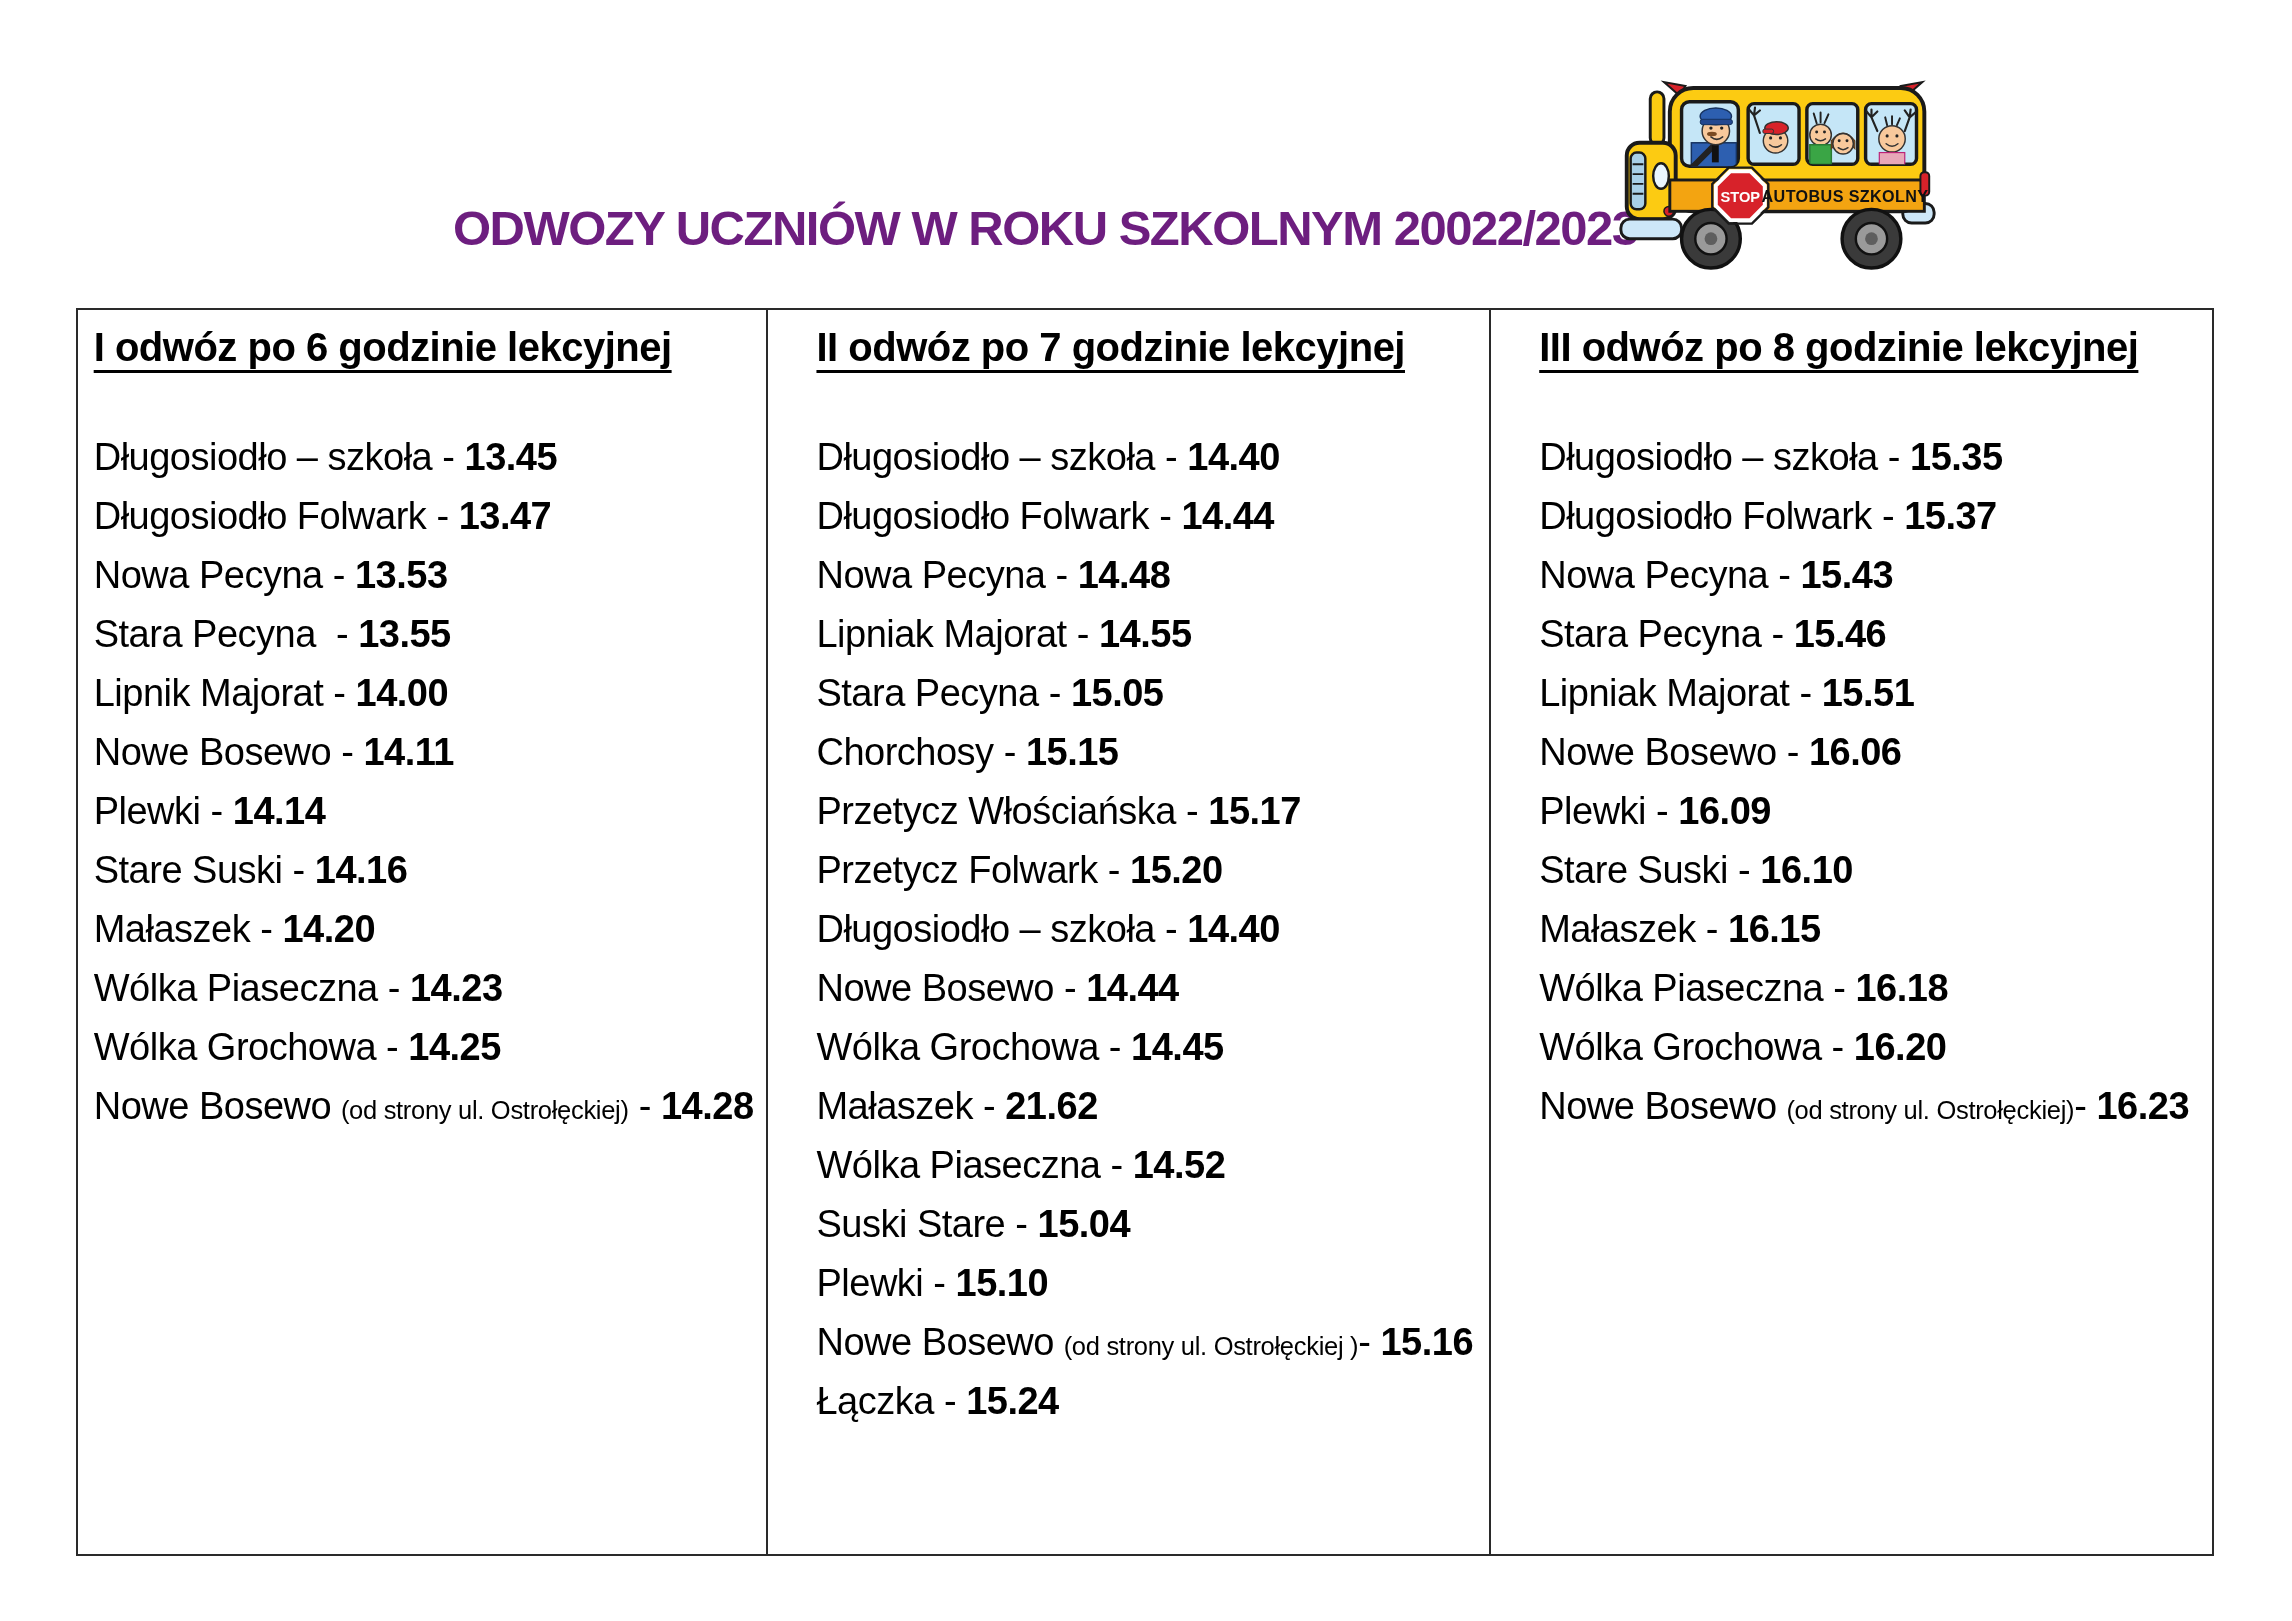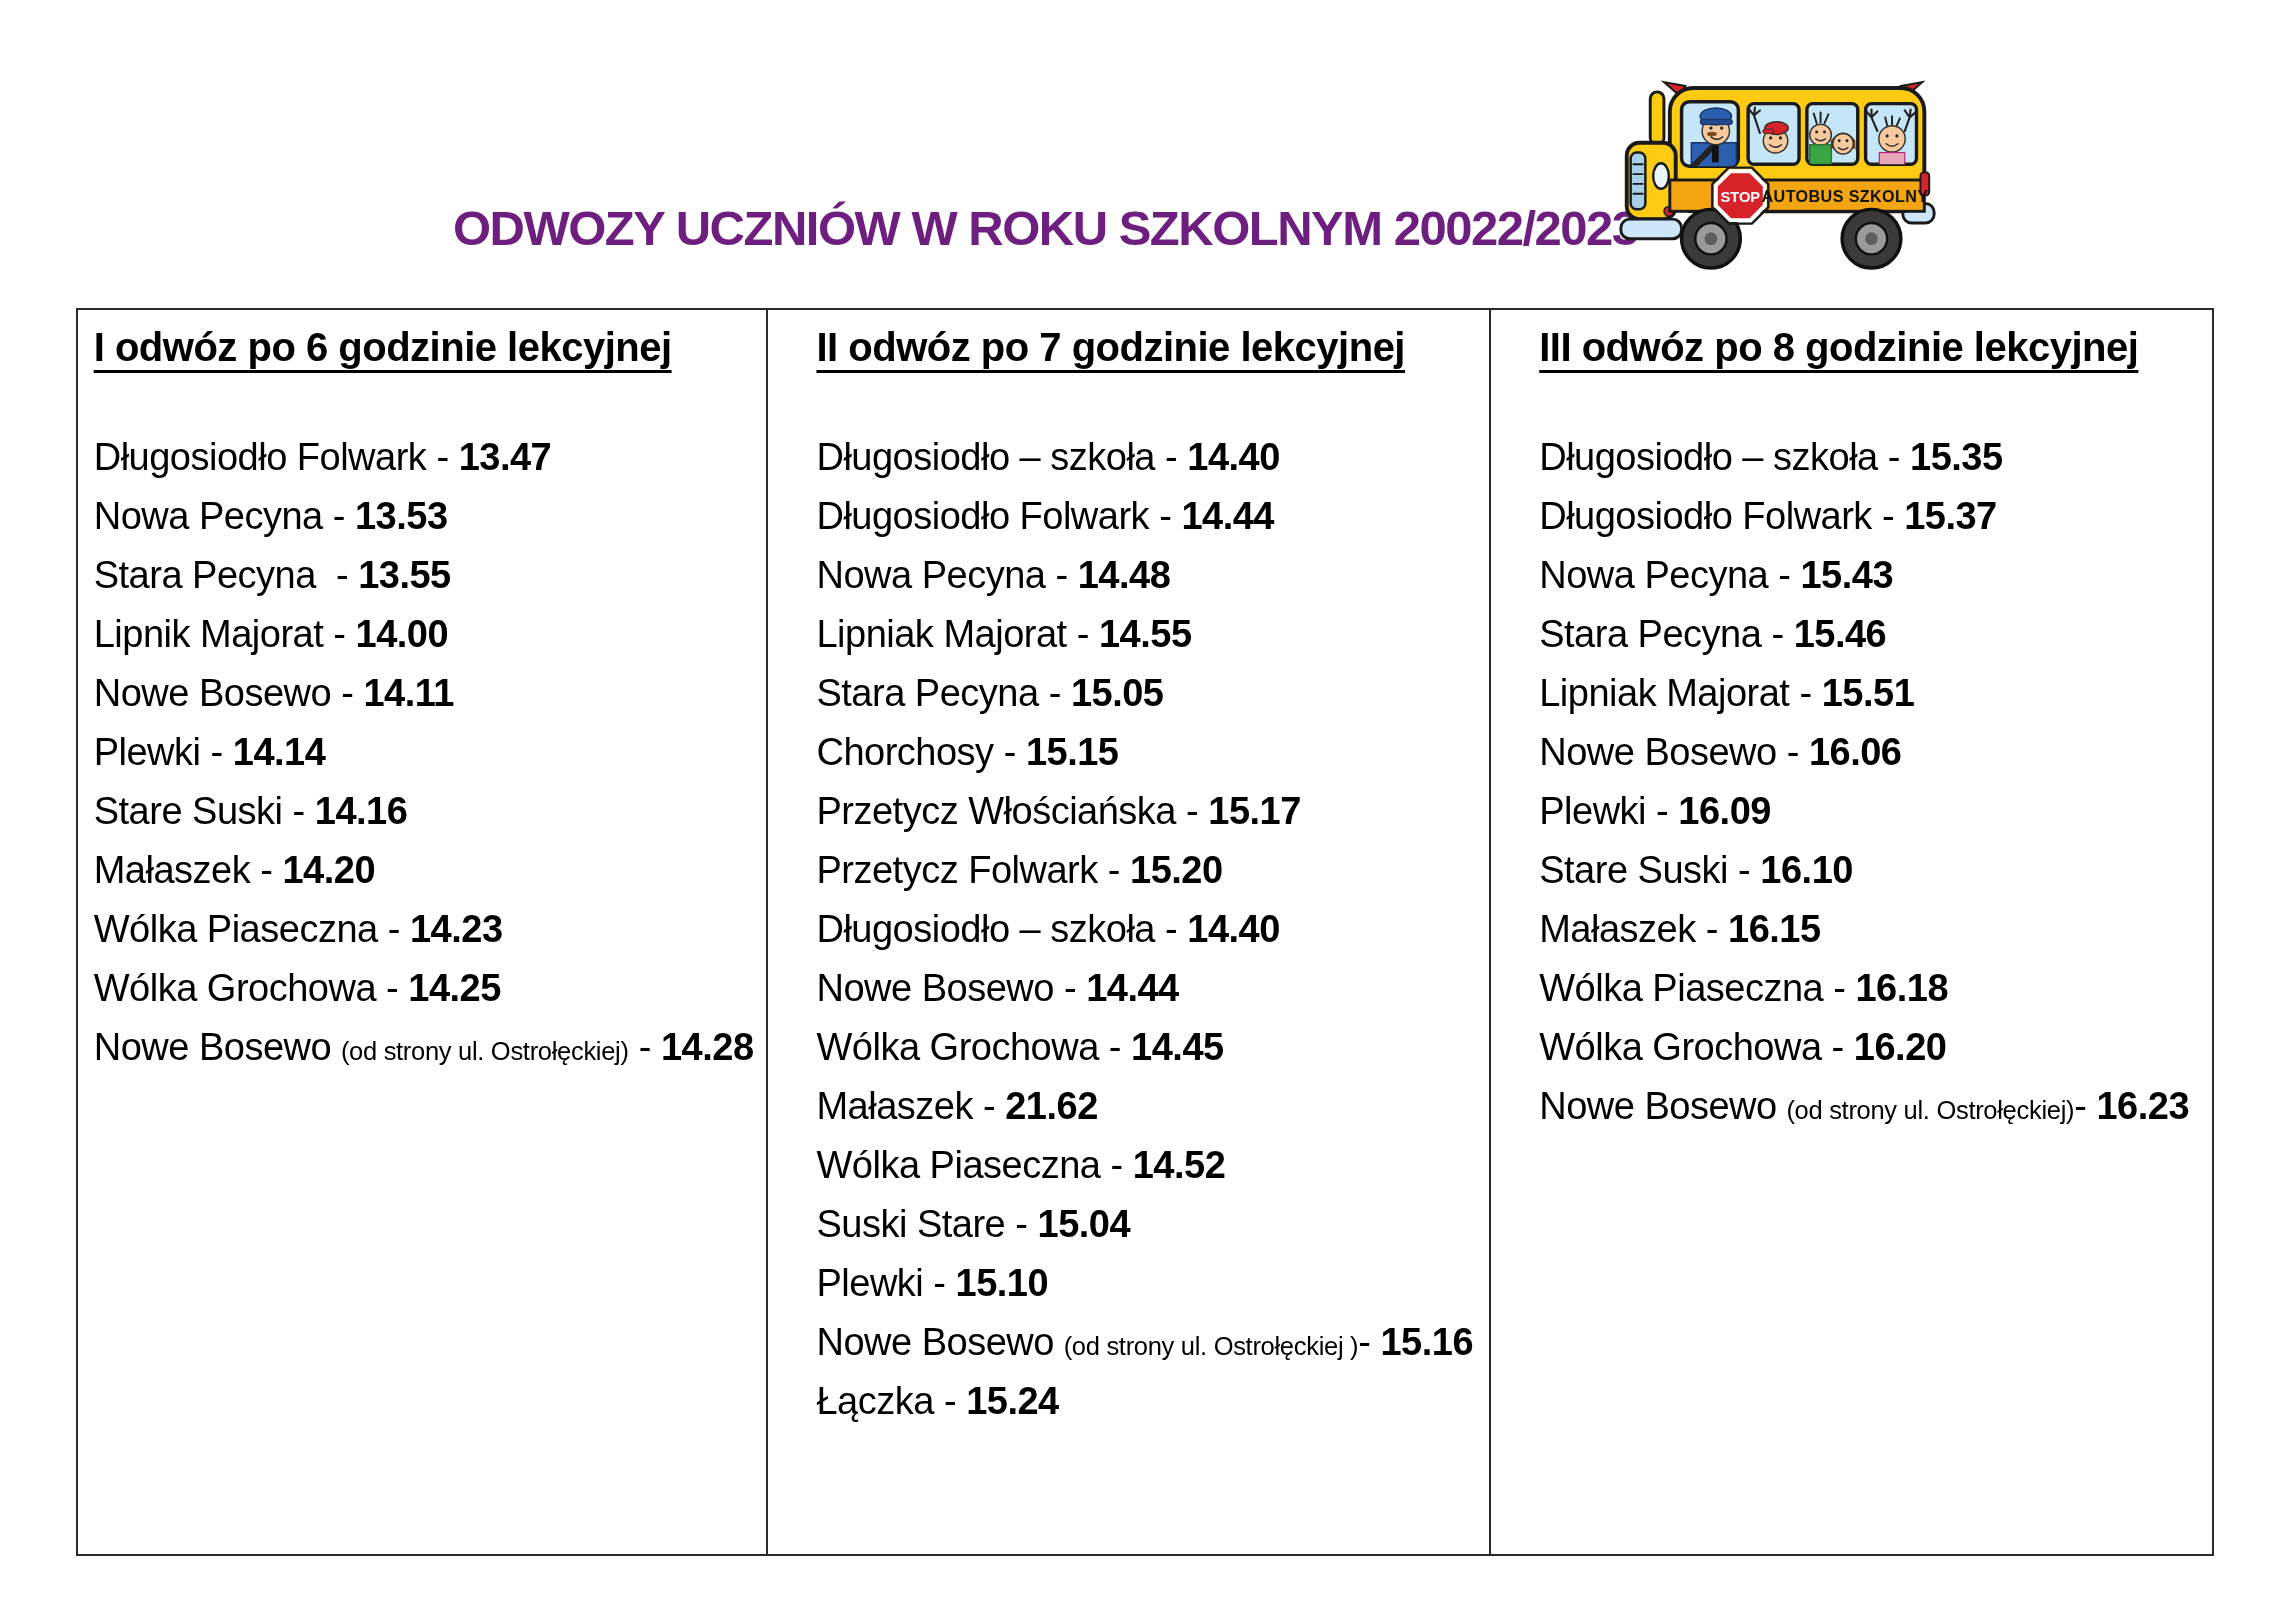--- a/index.html
+++ b/index.html
@@ -147,20 +147,21 @@
     <text x="128" y="124" font-size="15" font-weight="bold" fill="#ffffff" text-anchor="middle">STOP</text>
   </g>
 
   <text x="235" y="124.5" font-size="16.5" font-weight="bold" fill="#111" text-anchor="middle" letter-spacing="0.4">AUTOBUS SZKOLNY</text>
 </svg>
 
 <div class="schedule-table">
   <section class="col">
     <h2 class="col-header">I odwóz po 6 godzinie lekcyjnej</h2>
     <div class="rows">
+  <div class="row"><span class="place">Długosiodło – szkoła</span><span class="note"></span><span class="dash"> - </span><span class="time">13.45</span></div>
 
   <div class="row"><span class="place">Długosiodło Folwark</span><span class="note"></span><span class="dash"> - </span><span class="time">13.47</span></div>
 
   <div class="row"><span class="place">Nowa Pecyna</span><span class="note"></span><span class="dash"> - </span><span class="time">13.53</span></div>
 
   <div class="row"><span class="place">Stara Pecyna</span><span class="note"></span><span class="dash">  - </span><span class="time">13.55</span></div>
 
   <div class="row"><span class="place">Lipnik Majorat</span><span class="note"></span><span class="dash"> - </span><span class="time">14.00</span></div>
 
   <div class="row"><span class="place">Nowe Bosewo</span><span class="note"></span><span class="dash"> - </span><span class="time">14.11</span></div>

